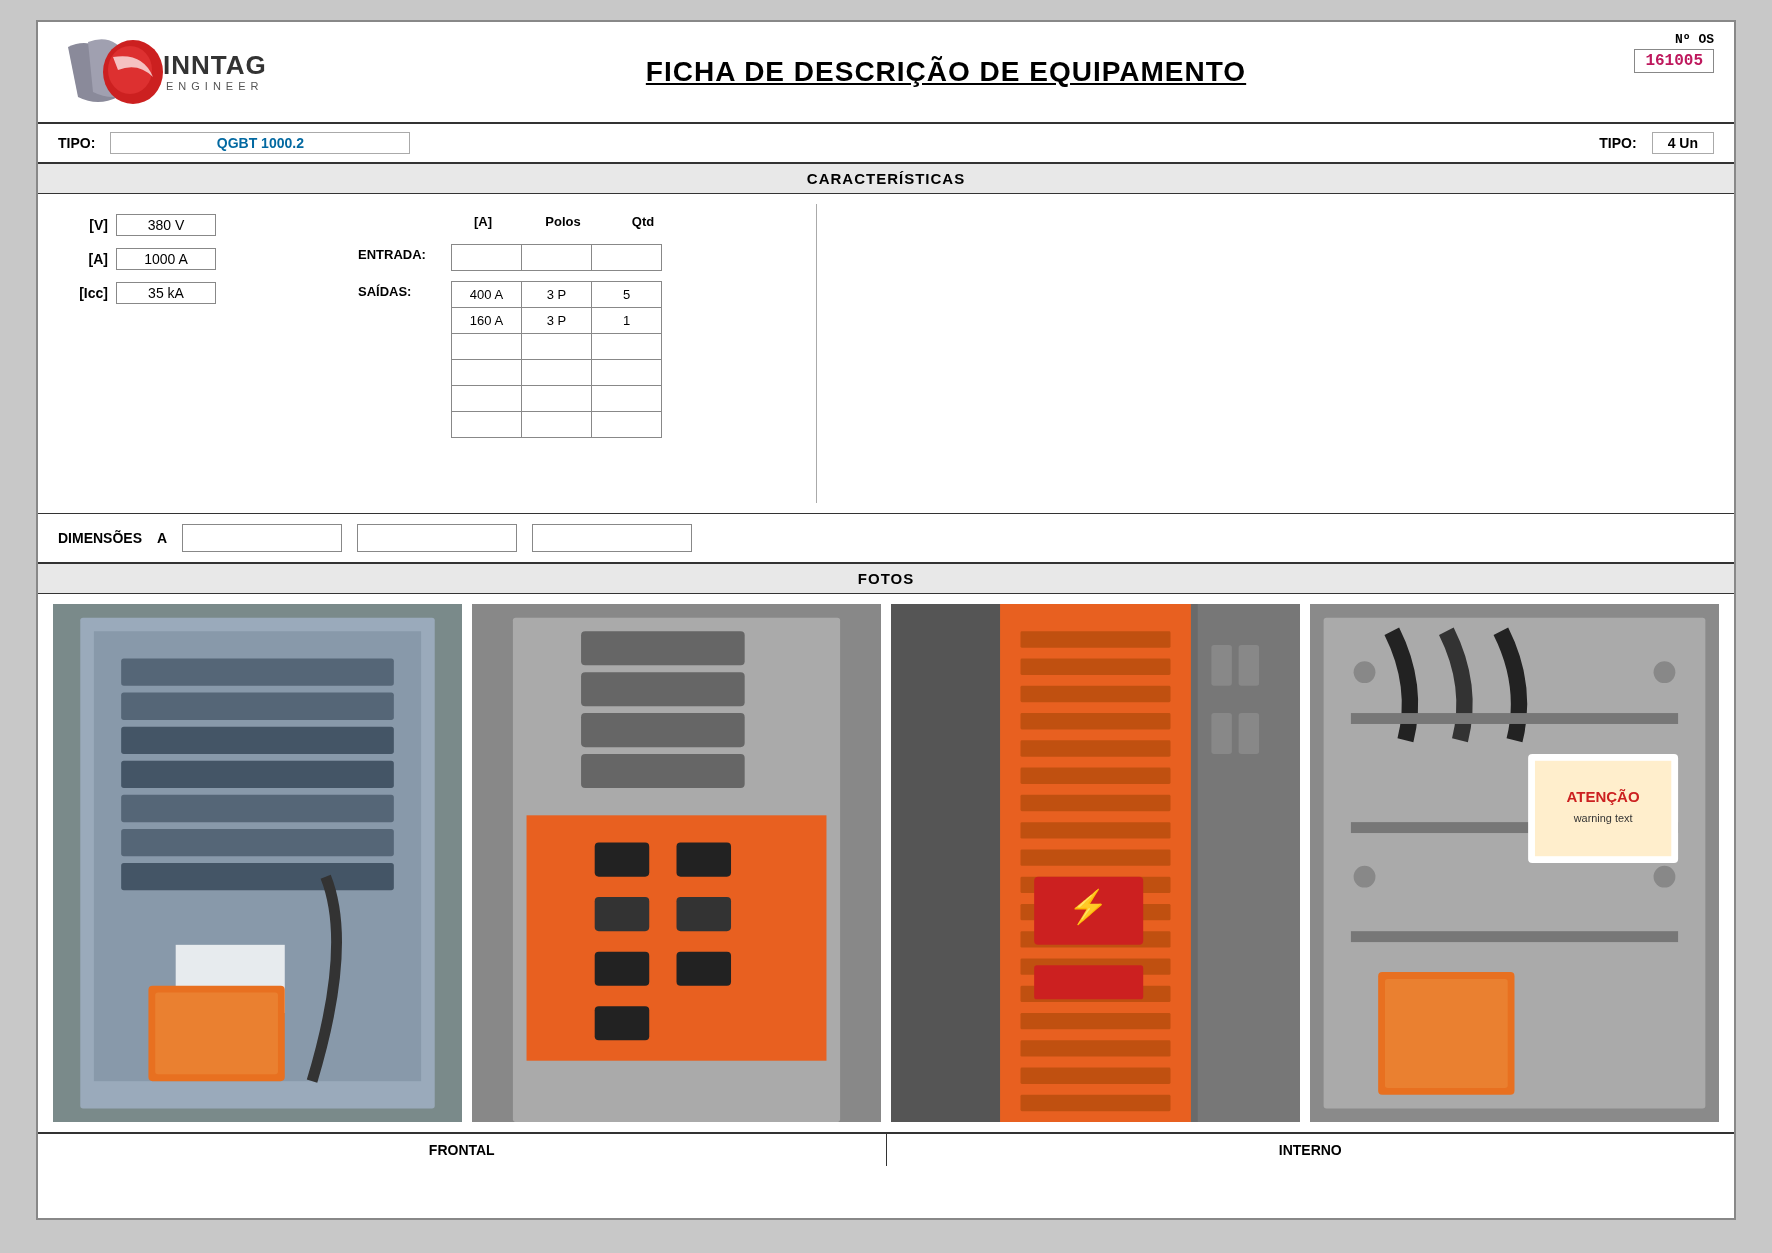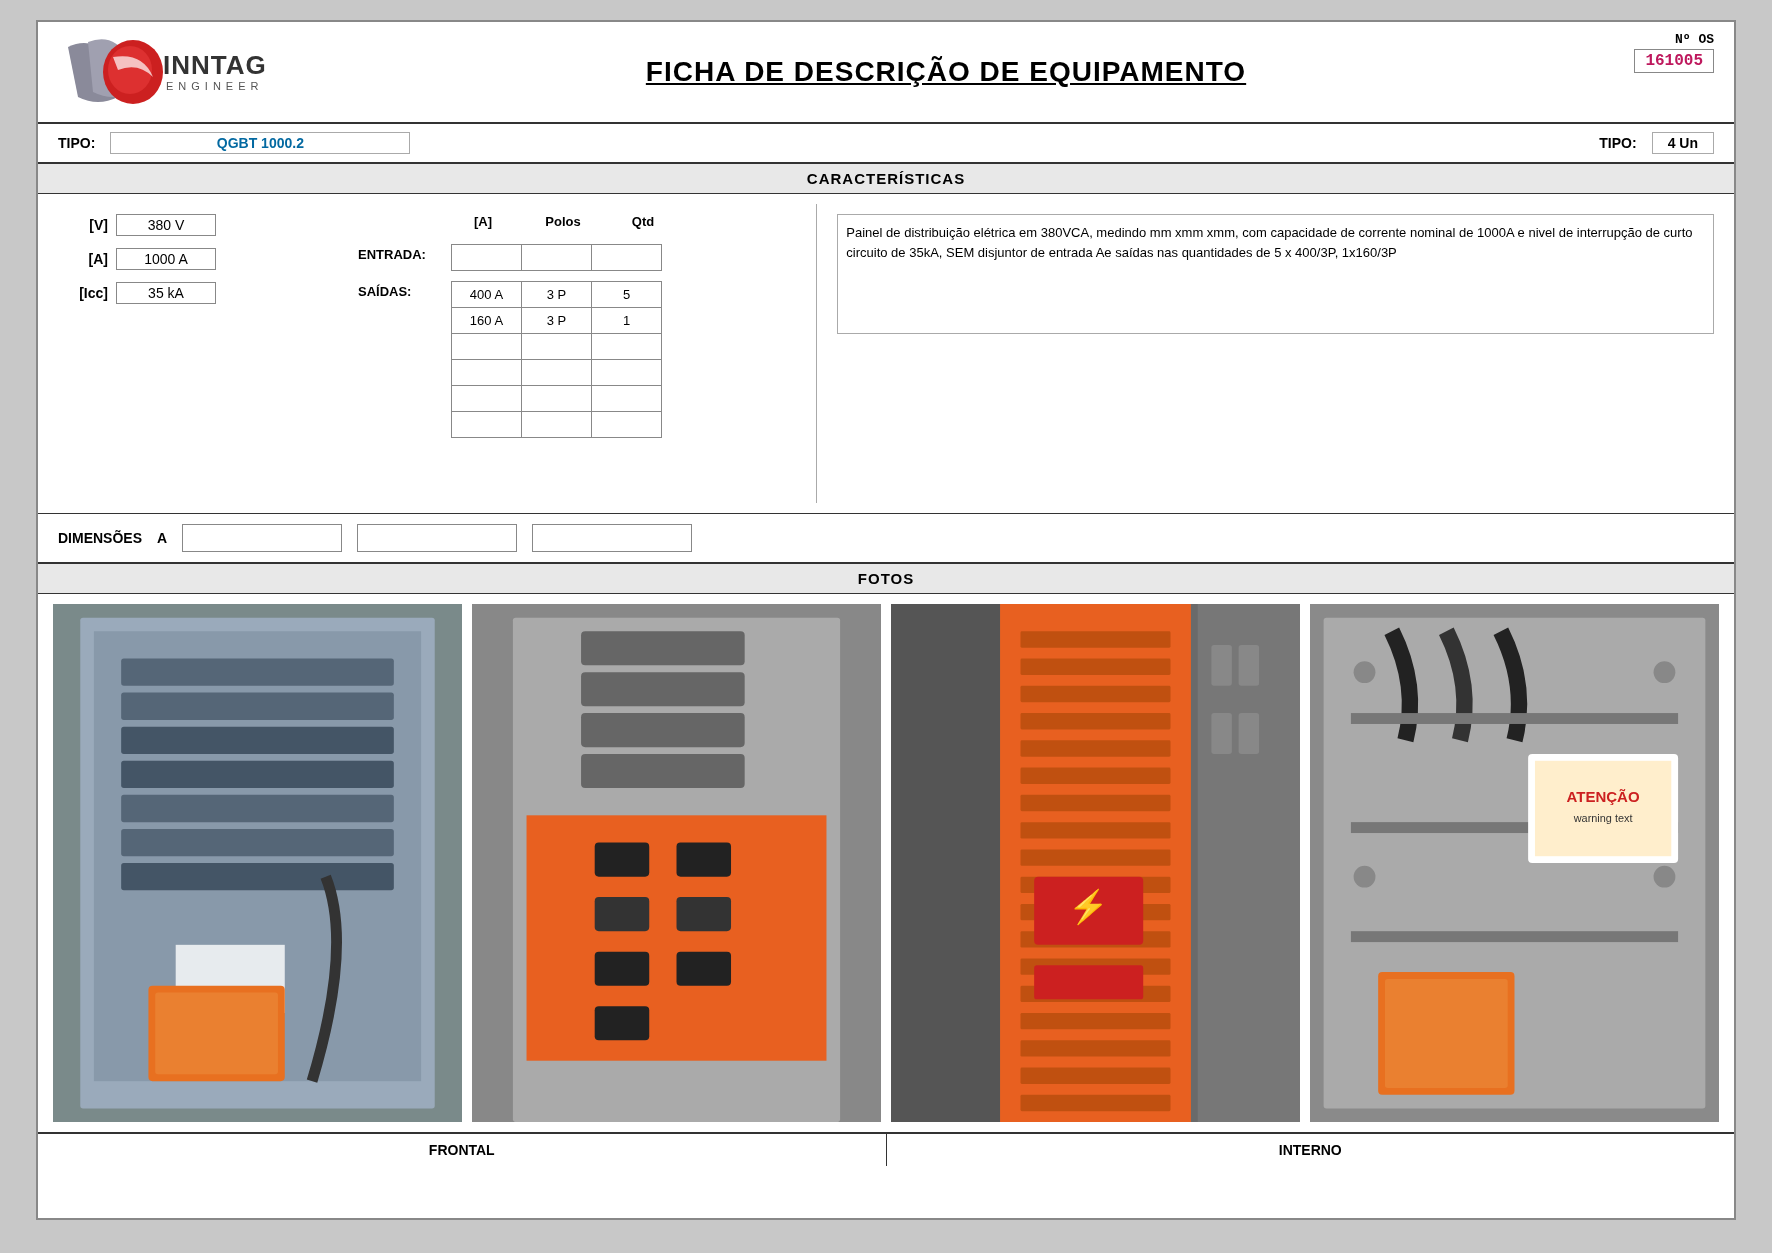--- a/index.html
+++ b/index.html
@@ -412,21 +412,20 @@
             <td></td>
             <td></td>
             <td></td>
           </tr>
         </tbody>
           </table>
       </div>
     </div>
 
     <div class="descricao-area">
-      <div class="descricao-text">Painel de distribuição elétrica em 380VCA, medindo mm xmm xmm, com capacidade de corrente nominal de 1000A e nivel de interrupção de curto circuito de 35kA, SEM disjuntor de entrada Ae saídas nas quantidades de 5 x 400/3P, 1x160/3P</div>
     </div>
   </div>
 
   <div class="dimensoes-row">
     <span class="dim-label">DIMENSÕES</span>
     <span class="dim-a-label">A</span>
     <input class="dim-input" type="text" value="" style="">
     <input class="dim-input" type="text" value="" style="">
     <input class="dim-input" type="text" value="" style="">
   </div>

